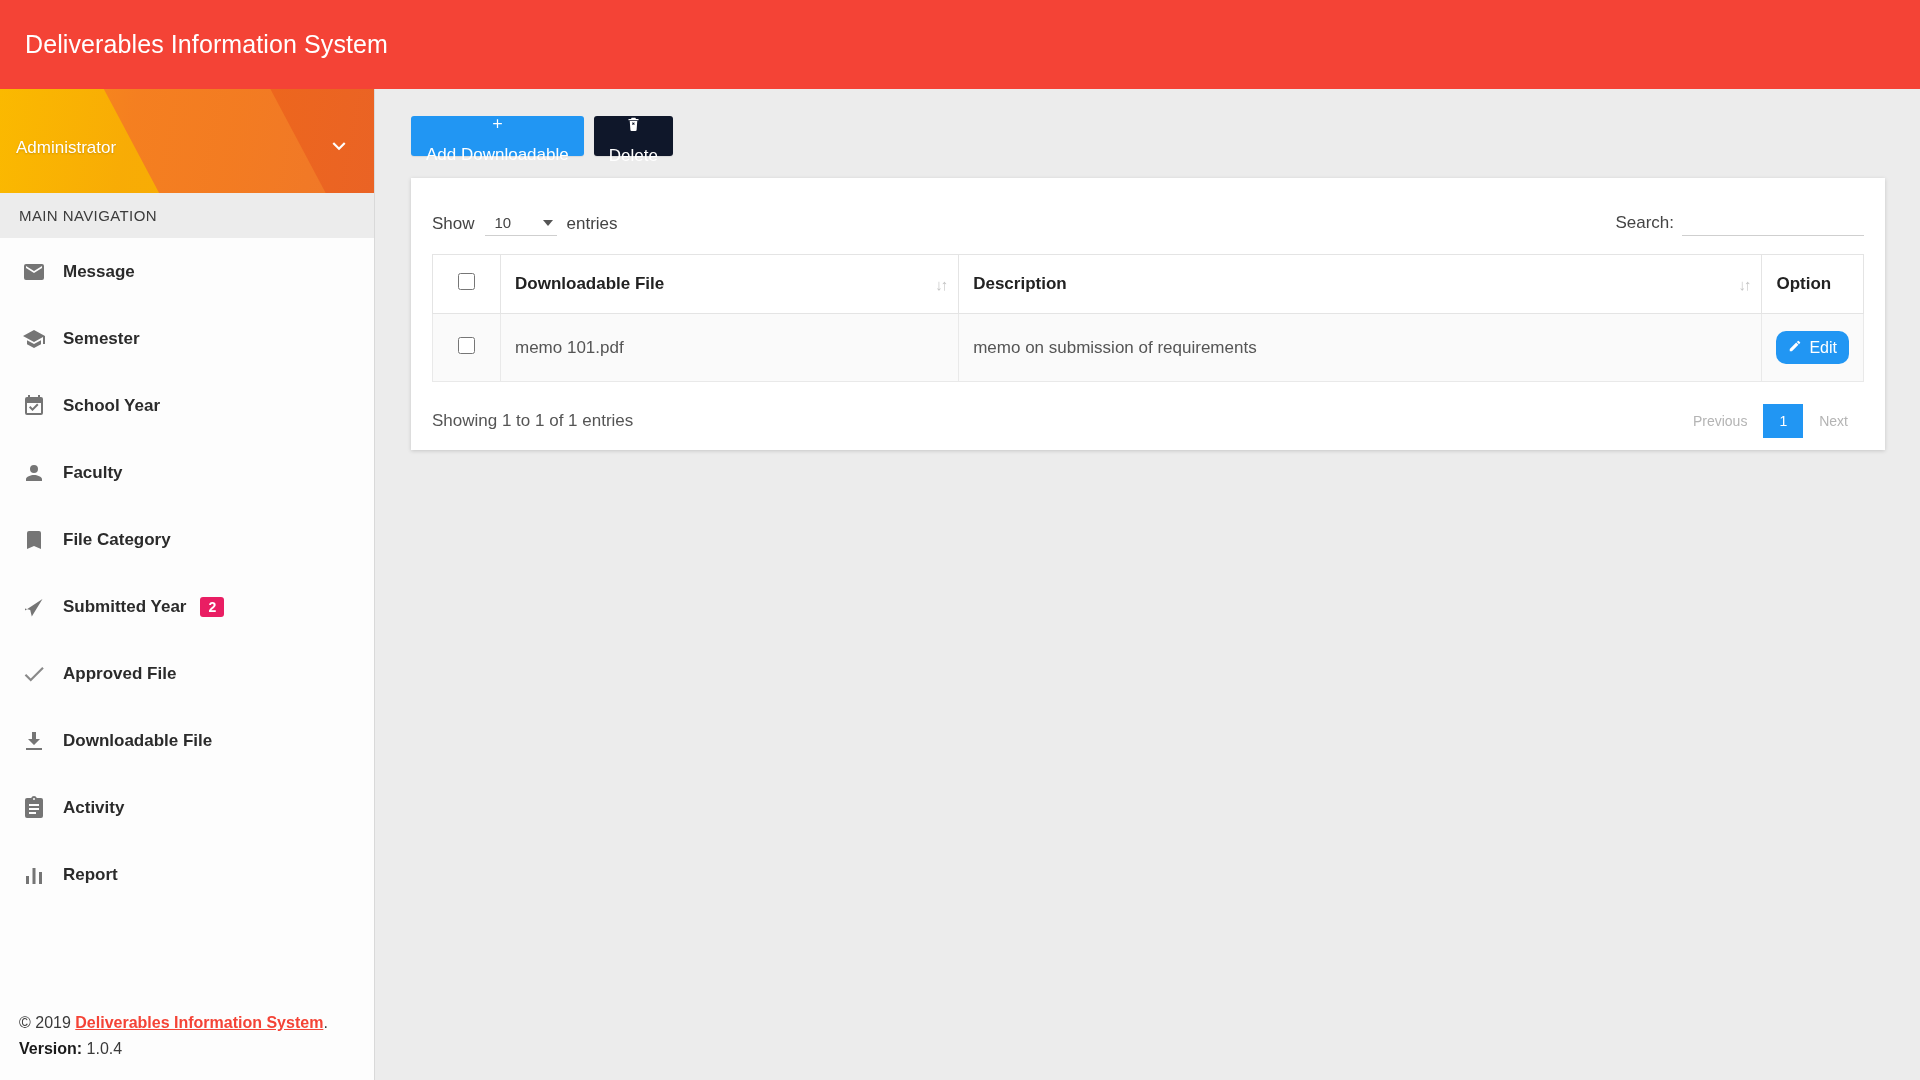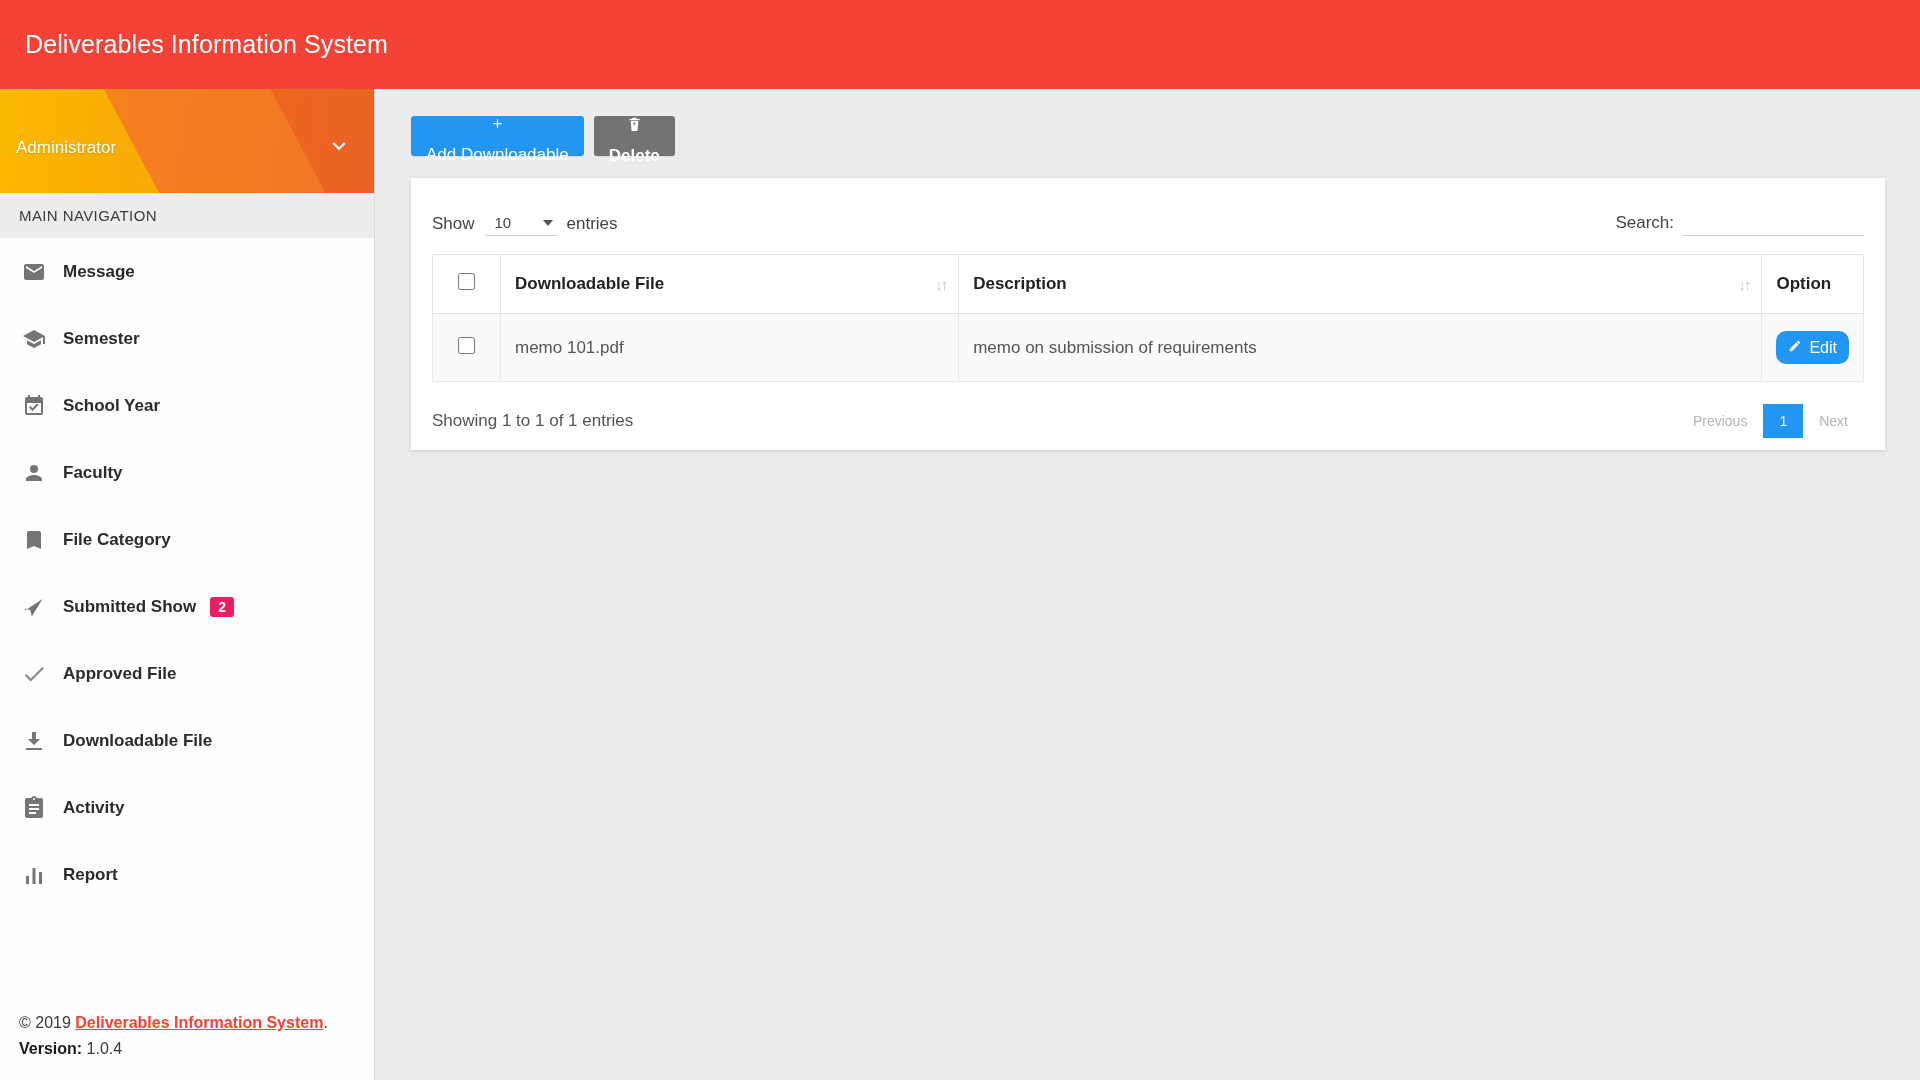--- a/index.html
+++ b/index.html
@@ -132,21 +132,21 @@
     color: #fff;
     height: 40px;
     display: inline-flex; align-items: center; gap: 9px;
     padding: 0 15px;
     cursor: pointer;
     font-family: "Liberation Sans", sans-serif;
     box-shadow: 0 1px 1px rgba(0,0,0,.08);
     flex-direction: column;
   }
   .btn-blue { background: #2196f3; }
-  .btn-red  { background: #737373; font-weight: bold; }
+  .btn-red  { background: #0f172a; }
   .btn svg { fill: #fff; }
 
   .card {
     position: absolute;
     left: 35px; top: 89px;
     width: 1474px;
     background: #ffffff;
     box-shadow: 0 1px 4px rgba(0,0,0,.16);
     padding: 18px 21px 12px 21px;
   }
@@ -323,21 +323,21 @@
       </span>
       <span class="nav-label">File Category</span>
     </li>
 
     <li class="nav-item">
       <span class="nav-icon">
         <svg width="24" height="24" viewBox="0 0 24 24">
             <path d="M3 15.5 20.5 4 9.8 21.5l-1.6-6.6-5.2-1.4z"></path>
           </svg>
       </span>
-      <span class="nav-label">Submitted Show</span>
+      <span class="nav-label">Submitted Year</span>
       <span class="nav-badge">2</span>
     </li>
 
     <li class="nav-item">
       <span class="nav-icon">
         <svg width="26" height="26" viewBox="0 0 24 24">
             <path d="M9 16.2 4.8 12l-1.4 1.4L9 19 21 7l-1.4-1.4z" fill="#8a8a8a"></path>
           </svg>
       </span>
       <span class="nav-label">Approved File</span>

